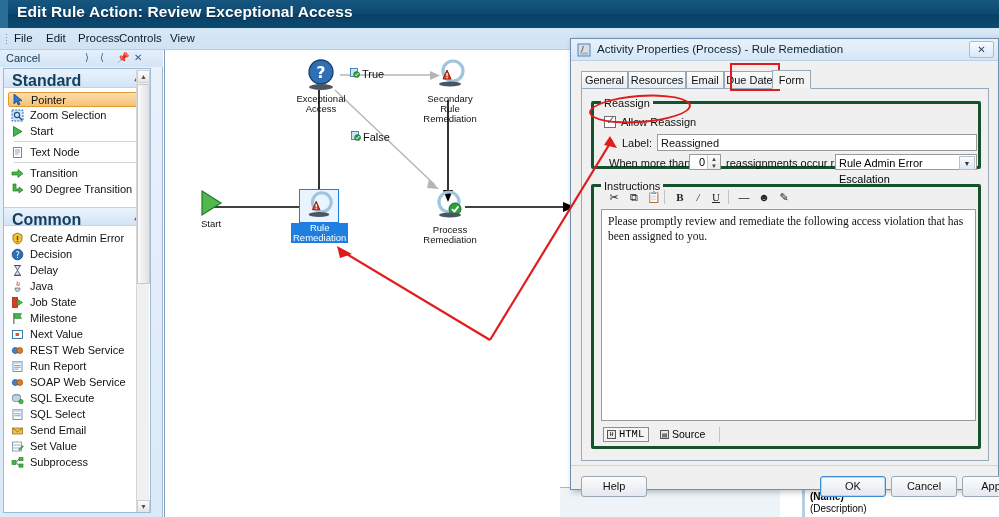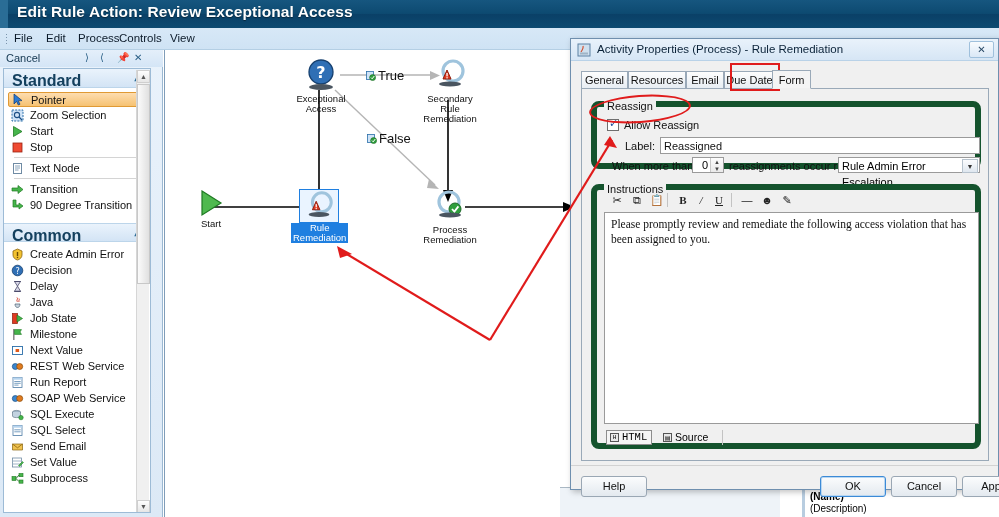--- a/index.html
+++ b/index.html
@@ -123,22 +123,22 @@
     background:#ffffff; border-left:1px solid #7f9db9;
   }
   .node{ position:absolute; text-align:center; }
   .node-label{
     font-size:9.5px; color:#111; line-height:10px; white-space:nowrap;
   }
   .node-label.sel{
     background:#1f7fe0; color:#ffffff; padding:0 2px; white-space:normal;
   }
   .edge-label{
-    position:absolute; font-size:13px; color:#111; white-space:nowrap;
-    display:flex; align-items:center; gap:2px;margin-left:16px;
+    position:absolute; font-size:11px; color:#111; white-space:nowrap;
+    display:flex; align-items:flex-start; gap:2px;
   }
   
   #dialog{
     position:absolute; left:570px; top:38px; width:429px; height:452px;
     background:#f0f0f0;
     border:1px solid #6f8fae;
     box-shadow:2px 2px 6px rgba(0,0,0,.25);
   }
   #dlg-titlebar{
     position:absolute; left:0; top:0; width:427px; height:22px;
@@ -181,21 +181,21 @@
   #tab-underline{
     position:absolute; left:10px; top:27px; width:408px; height:1px;
     background:#9aa9b8;
   }
   #tabpage{
     position:absolute; left:10px; top:28px; width:408px; height:372px;
     background:#f0f0f0; border:1px solid #9aa9b8; border-top:none;
   }
   
   .groupbox{
-    position:absolute; border:6px solid #14532d; border-radius:8px;
+    position:absolute; border:3px solid #14532d; border-radius:2px;
   }
   .groupbox > .gb-title{
     position:absolute; left:7px; top:-7px; background:#f0f0f0;
     padding:0 3px; font-size:11px; color:#111;
   }
   .fld-label{ position:absolute; font-size:11px; color:#111; white-space:nowrap; }
   .textbox{
     position:absolute; background:#ffffff; border:1px solid #9a9a9a;
     font-size:11px; color:#111; padding:1px 3px; line-height:15px;
   }
@@ -347,28 +347,20 @@
         </span>
         <span>Zoom Selection</span>
       </div>
       <div class="tb-item">
         <span class="tb-icon">
           <svg viewBox="0 0 13 13" width="13" height="13">
               <path d="M2.5 1.5 L11 6.5 L2.5 11.5 Z" fill="#46b54b" stroke="#1f7a23" stroke-width=".8"></path>
             </svg>
         </span>
         <span>Start</span>
-      </div>
-      <div class="tb-item">
-        <span class="tb-icon">
-          <svg viewBox="0 0 13 13" width="13" height="13">
-              <rect x="2" y="2" width="9" height="9" fill="#ef4a32" stroke="#9c2110" stroke-width=".8"></rect>
-            </svg>
-        </span>
-        <span>Stop</span>
       </div>
       <div class="tb-sep"></div>
       <div class="tb-item">
         <span class="tb-icon">
           <svg viewBox="0 0 13 13" width="13" height="13">
               <rect x="2.5" y="1.5" width="8" height="10" fill="#ffffff" stroke="#6f8ba4"></rect>
               <line x1="4" y1="4" x2="9" y2="4" stroke="#8aa4bb"></line>
               <line x1="4" y1="6" x2="9" y2="6" stroke="#8aa4bb"></line>
               <line x1="4" y1="8" x2="7.5" y2="8" stroke="#8aa4bb"></line>
             </svg>

